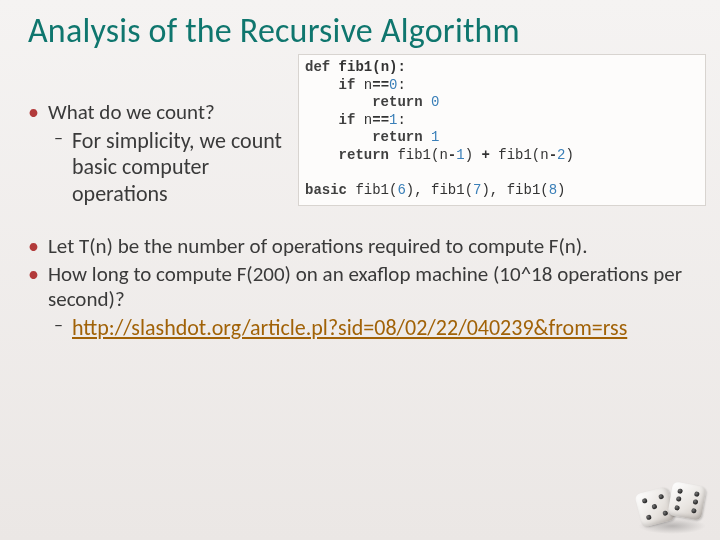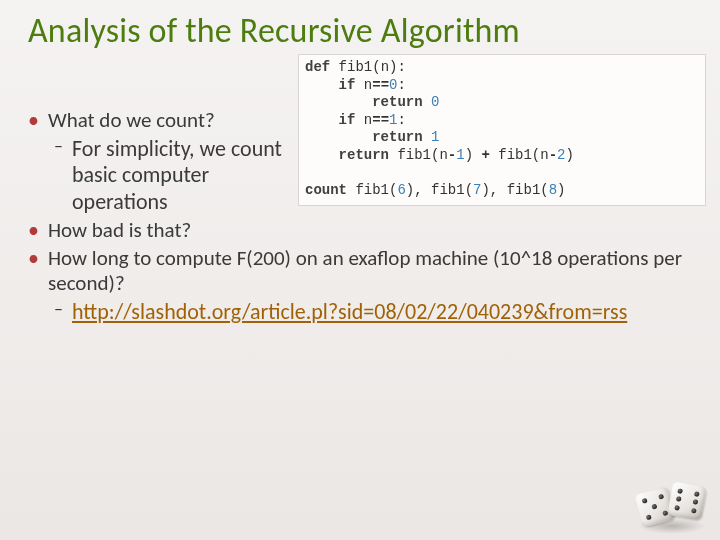--- a/index.html
+++ b/index.html
@@ -8,44 +8,44 @@
     height: 540px;
     background: linear-gradient(to bottom, #f5f3f2 0%, #ebe7e5 100%);
     font-family: Calibri, "Segoe UI", Arial, sans-serif;
     color: #333;
     position: relative;
     overflow: hidden;
   }
   .title {
     font-size: 34px;
     font-weight: 400;
-    color: #4d7c0f;
+    color: #0f766e;
     padding: 10px 22px 0 28px;
     letter-spacing: 0.2px;
   }
   .code-box {
     position: absolute;
     top: 54px;
     left: 298px;
     width: 408px;
     background: #fdfcfb;
     border: 1px solid #d8d4d0;
     padding: 4px 6px 6px 6px;
     font-family: "Courier New", monospace;
     font-size: 14px;
     line-height: 1.25;
     white-space: pre;
   }
   .kw { color: #404040; font-weight: bold; }
-  .fn { font-weight: normal; }
+  .fn { font-weight: bold; }
   .num { color: #3a7fb8; }
   .op { font-weight: bold; }
   .content {
     position: absolute;
-    top: 108px;
+    top: 100px;
     left: 26px;
     right: 22px;
   }
   ul.top {
     list-style: none;
   }
   ul.top > li {
     position: relative;
     padding-left: 22px;
     font-size: 21px;
@@ -128,31 +128,31 @@
 
 <div class="title">Analysis of the Recursive Algorithm</div>
 
 <div class="code-box"><span class="kw">def</span><span class="fn"> fib1(n):</span>
 <span class="kw">    if</span><span> n</span><span class="op">==</span><span class="num">0</span><span>:</span>
 <span class="kw">        return</span><span> </span><span class="num">0</span>
 <span class="kw">    if</span><span> n</span><span class="op">==</span><span class="num">1</span><span>:</span>
 <span class="kw">        return</span><span> </span><span class="num">1</span>
 <span class="kw">    return</span><span> fib1(n</span><span class="op">-</span><span class="num">1</span><span>) </span><span class="op">+</span><span> fib1(n</span><span class="op">-</span><span class="num">2</span><span>)</span>
 <span></span>
-<span class="kw">count</span><span> fib1(</span><span class="num">6</span><span>), fib1(</span><span class="num">7</span><span>), fib1(</span><span class="num">8</span><span>)</span></div>
+<span class="kw">basic</span><span> fib1(</span><span class="num">6</span><span>), fib1(</span><span class="num">7</span><span>), fib1(</span><span class="num">8</span><span>)</span></div>
 
 <div class="content">
   <ul class="top">
     <li class="first">
       <span>What do we count?</span>
       <ul class="sub">
         <li>For simplicity, we count basic computer operations</li>
       </ul>
     </li>
-    <li>How bad is that?</li>
+    <li class="bul2">Let T(n) be the number of operations required to compute F(n).</li>
     <li>
       <span>How long to compute F(200) on an exaflop machine (10^18 operations per second)?</span>
       <ul class="sub">
         <li>
           <span class="link">http://slashdot.org/article.pl?sid=08/02/22/040239&amp;from=rss</span>
         </li>
       </ul>
     </li>
   </ul>
 </div>

